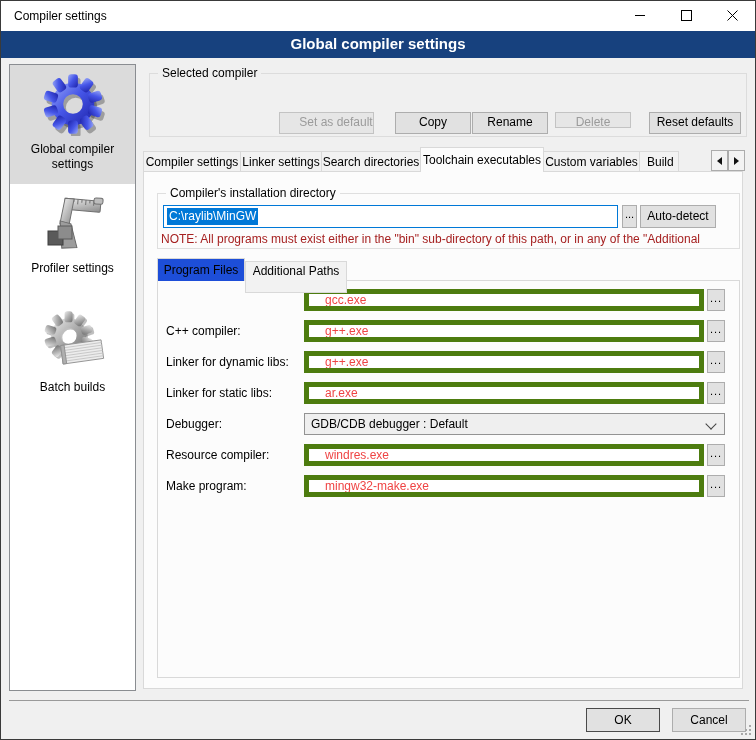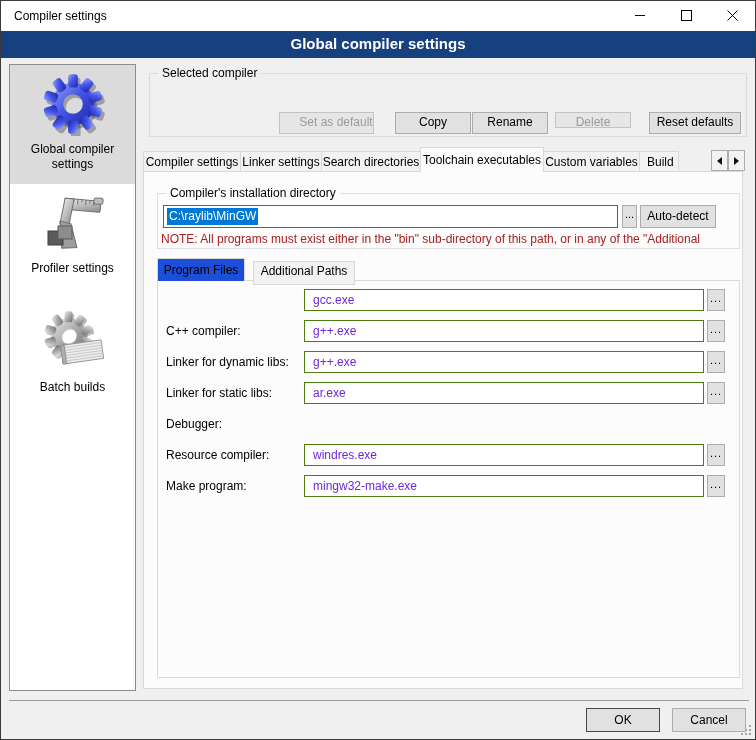--- a/index.html
+++ b/index.html
@@ -61,22 +61,22 @@
   .note{position:absolute;left:160px;top:231px;width:576px;font-size:12px;
     white-space:nowrap;overflow:hidden;z-index:2;}
   
   .inner-tab{position:absolute;height:23px;line-height:22px;font-size:12px;text-align:center;
     border:1px solid #D9D9D9;box-sizing:border-box;background:#F2F2F2;z-index:2;}
   .inner-tab.sel{background:#1d4ed8;border-bottom:none;z-index:3;}
   .inner-panel{position:absolute;left:156px;top:279px;width:583px;height:398px;
     background:#FCFCFC;border:1px solid #D9D9D9;box-sizing:border-box;z-index:1;}
   .frm-label{position:absolute;left:8px;width:136px;height:22px;line-height:22px;font-size:12px;white-space:nowrap;}
   .frm-input{position:absolute;left:146px;width:400px;height:22px;background:#fff;
-    border:1px solid #4d7c0f;box-sizing:border-box;font-size:12px;
-    font-family:"Liberation Sans",sans-serif;padding:0 8px;color:#6d28d9;}
+    border:5px solid #4d7c0f;box-sizing:border-box;font-size:12px;
+    font-family:"Liberation Sans",sans-serif;padding:0 16px;color:#ef4444;}
   .frm-browse{left:549px;width:18px;height:22px;line-height:16px;font-size:11px;letter-spacing:1px;}
   .frm-combo{left:146px;width:421px;height:22px;line-height:20px;}
   
   .separator{position:absolute;left:8px;top:699px;width:740px;height:1px;background:#9A9A9A;}
   .grip{position:absolute;right:3px;bottom:3px;}
 </style>
 </head>
 <body>
 
 <svg width="0" height="0" style="position:absolute" aria-hidden="true">
@@ -196,39 +196,43 @@
     <span class="legend on-white">Compiler's installation directory</span>
   </div>
   <div class="path-input">
     <span class="sel-text">C:\raylib\MinGW</span>
   </div>
   <div class="btn" style="left:621px;top:204px;width:15px;height:23px;line-height:17px;font-size:11px;z-index:2;">...</div>
   <div class="btn" style="left:639px;top:204px;width:76px;height:23px;line-height:21px;z-index:2;">Auto-detect</div>
   <div class="note" style="color:#A62121">NOTE: All programs must exist either in the "bin" sub-directory of this path, or in any of the "Additional</div>
 
   <div class="inner-tab sel" style="left:156px;top:257px;width:88px;">Program Files</div>
-  <div class="inner-tab" style="left:252px;top:260px;width:102px;height:24px;line-height:19px;">Additional Paths</div>
+  <div class="inner-tab" style="left:244px;top:260px;width:102px;height:32px;line-height:19px;">Additional Paths</div>
   <div class="inner-panel">
 
     <input class="frm-input" style="top: 8px;" readonly="" value="gcc.exe">
     <div class="btn frm-browse" style="top:8px">...</div>
 
     <div class="frm-label" style="top:39px">C++ compiler:</div>
     <input class="frm-input" style="top: 39px;" readonly="" value="g++.exe">
     <div class="btn frm-browse" style="top:39px">...</div>
 
     <div class="frm-label" style="top:70px">Linker for dynamic libs:</div>
     <input class="frm-input" style="top: 70px;" readonly="" value="g++.exe">
     <div class="btn frm-browse" style="top:70px">...</div>
 
     <div class="frm-label" style="top:101px">Linker for static libs:</div>
     <input class="frm-input" style="top: 101px;" readonly="" value="ar.exe">
     <div class="btn frm-browse" style="top:101px">...</div>
 
     <div class="frm-label" style="top:132px">Debugger:</div>
+    <div class="combo gray frm-combo" style="top:132px">
+      <span>GDB/CDB debugger : Default</span>
+      <span class="chev" style="top:6px"></span>
+    </div>
 
     <div class="frm-label" style="top:163px">Resource compiler:</div>
     <input class="frm-input" style="top: 163px;" readonly="" value="windres.exe">
     <div class="btn frm-browse" style="top:163px">...</div>
 
     <div class="frm-label" style="top:194px">Make program:</div>
     <input class="frm-input" style="top: 194px;" readonly="" value="mingw32-make.exe">
     <div class="btn frm-browse" style="top:194px">...</div>
   </div>
 

